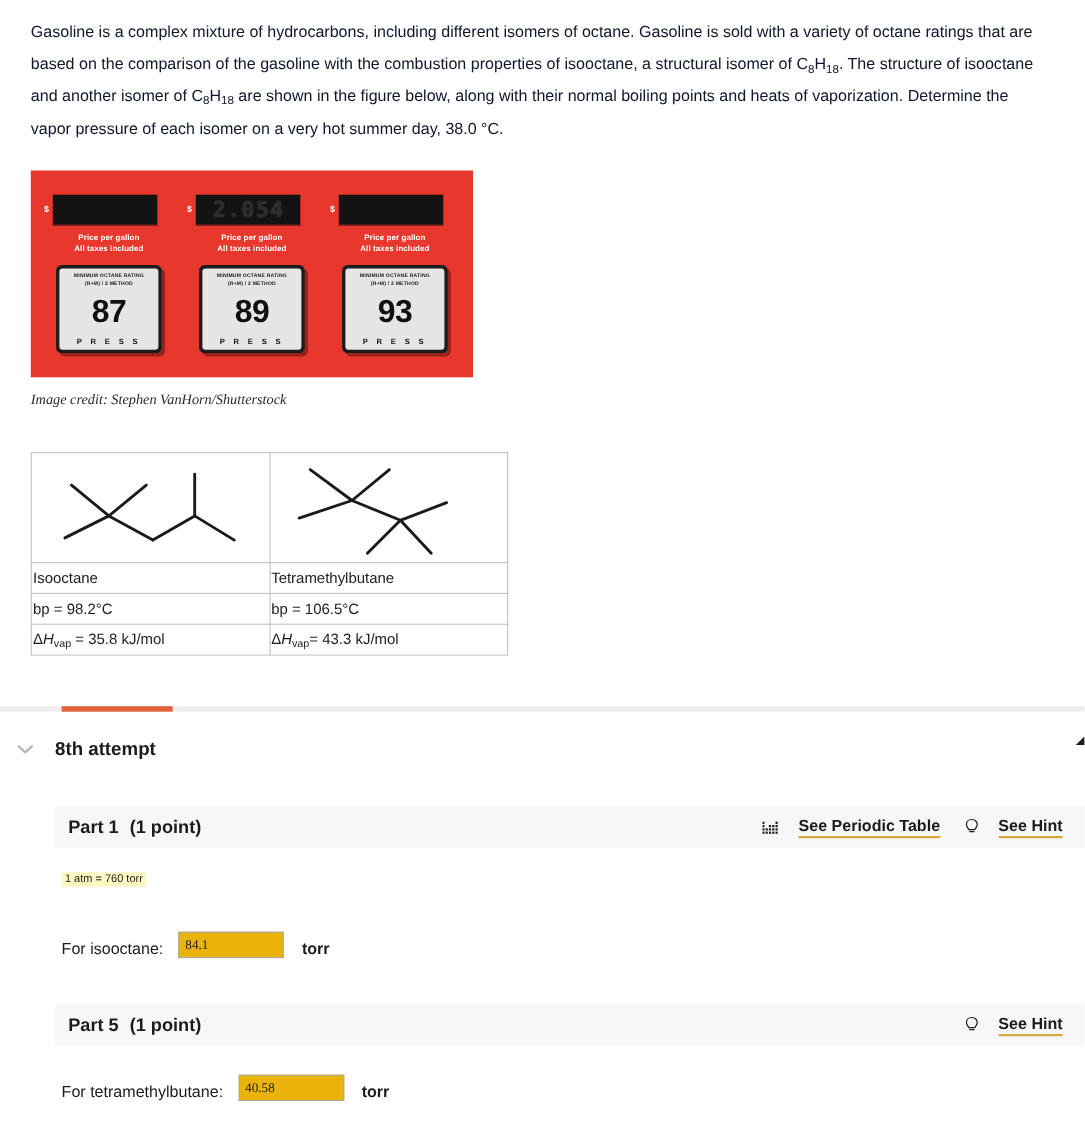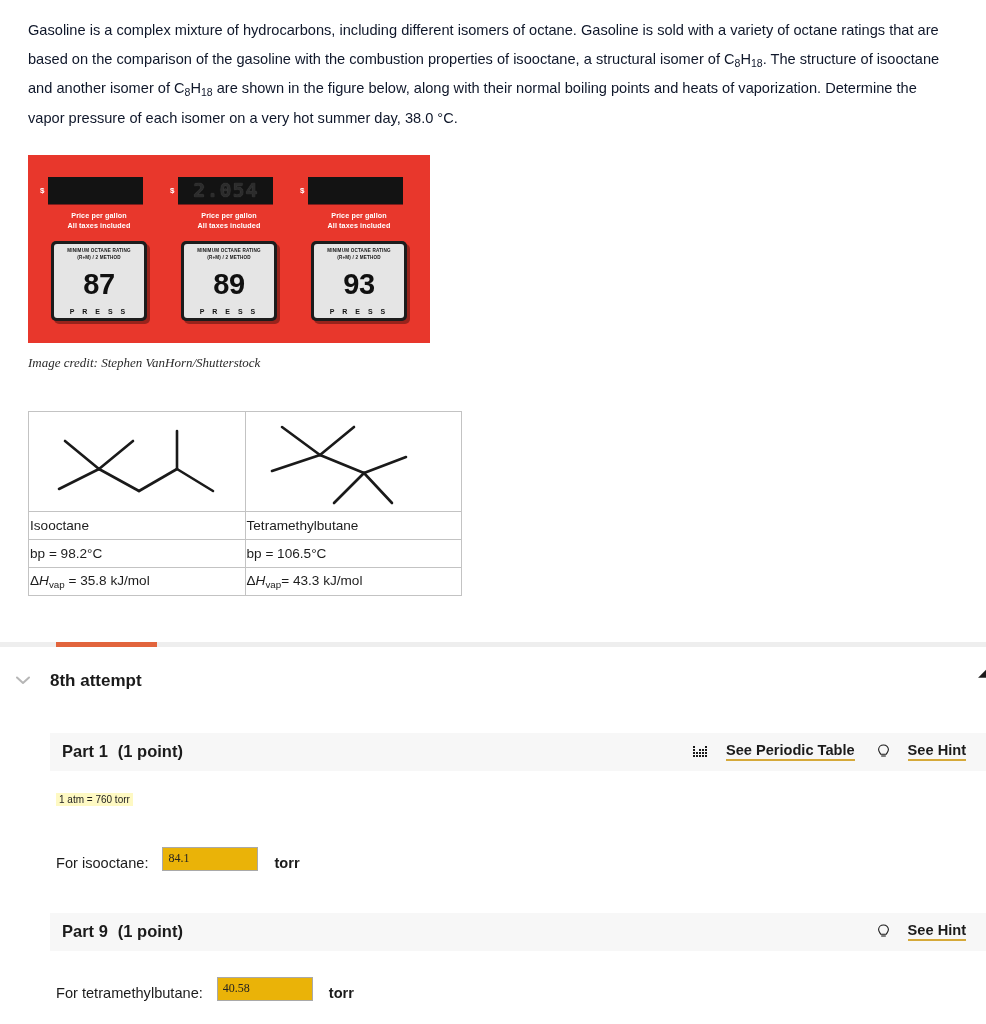--- a/index.html
+++ b/index.html
@@ -381,21 +381,21 @@
     <div class="answer-row">
       <span class="answer-label">For isooctane:</span>
       <input class="answer-input" type="text" value="84.1" style="">
       <span class="answer-unit">torr</span>
     </div>
   </div>
 
   <div class="part">
     <div class="part-head">
       <div class="part-title">
-        <span>Part 9</span><span class="pts">(1 point)</span>
+        <span>Part 5</span><span class="pts">(1 point)</span>
       </div>
       <div class="head-links">
         <div class="hl">
           <span class="ico">
             <svg width="13" height="16" viewBox="0 0 13 16">
               <path d="M6.5 1 C3.6 1 1.6 3 1.6 5.6 C1.6 7.6 3.1 8.9 3.8 10.2 L9.2 10.2 C9.9 8.9 11.4 7.6 11.4 5.6 C11.4 3 9.4 1 6.5 1 Z" fill="none" stroke="#1b1b1b" stroke-width="1.1"></path>
               <line x1="4.2" y1="12" x2="8.8" y2="12" stroke="#1b1b1b" stroke-width="1.1"></line>
             </svg>
           </span>
           <span class="hl-text">See Hint</span>

